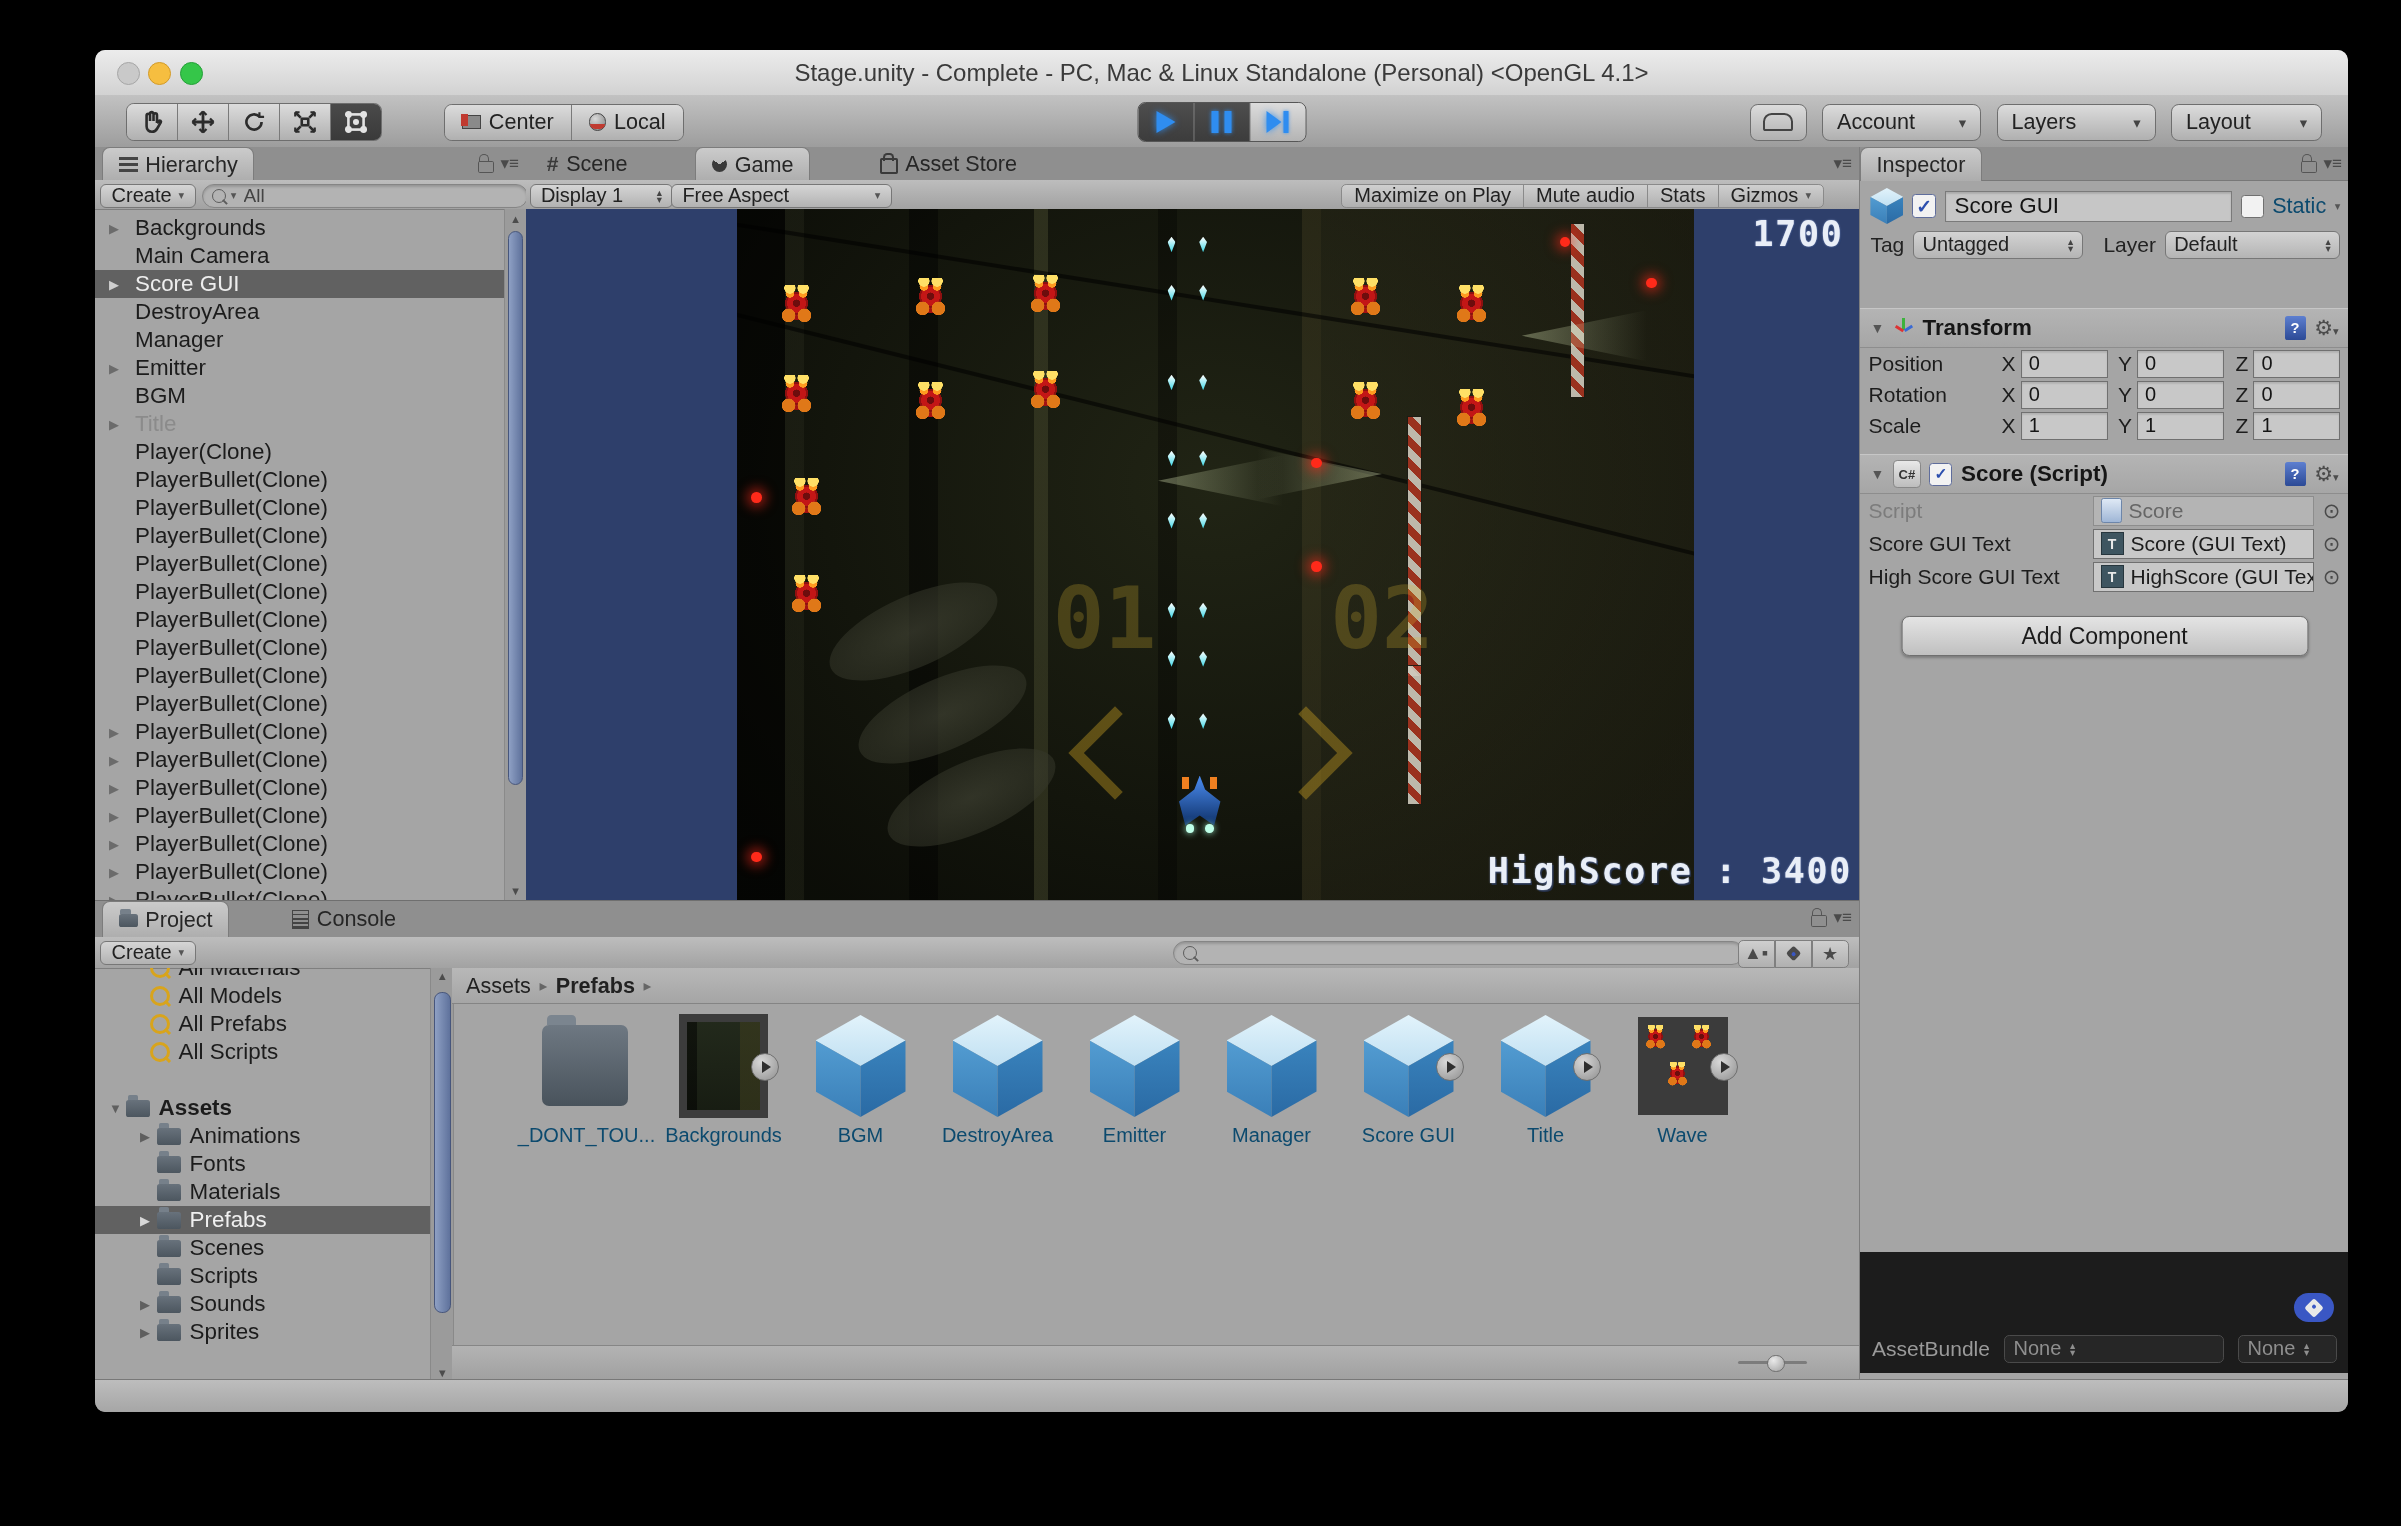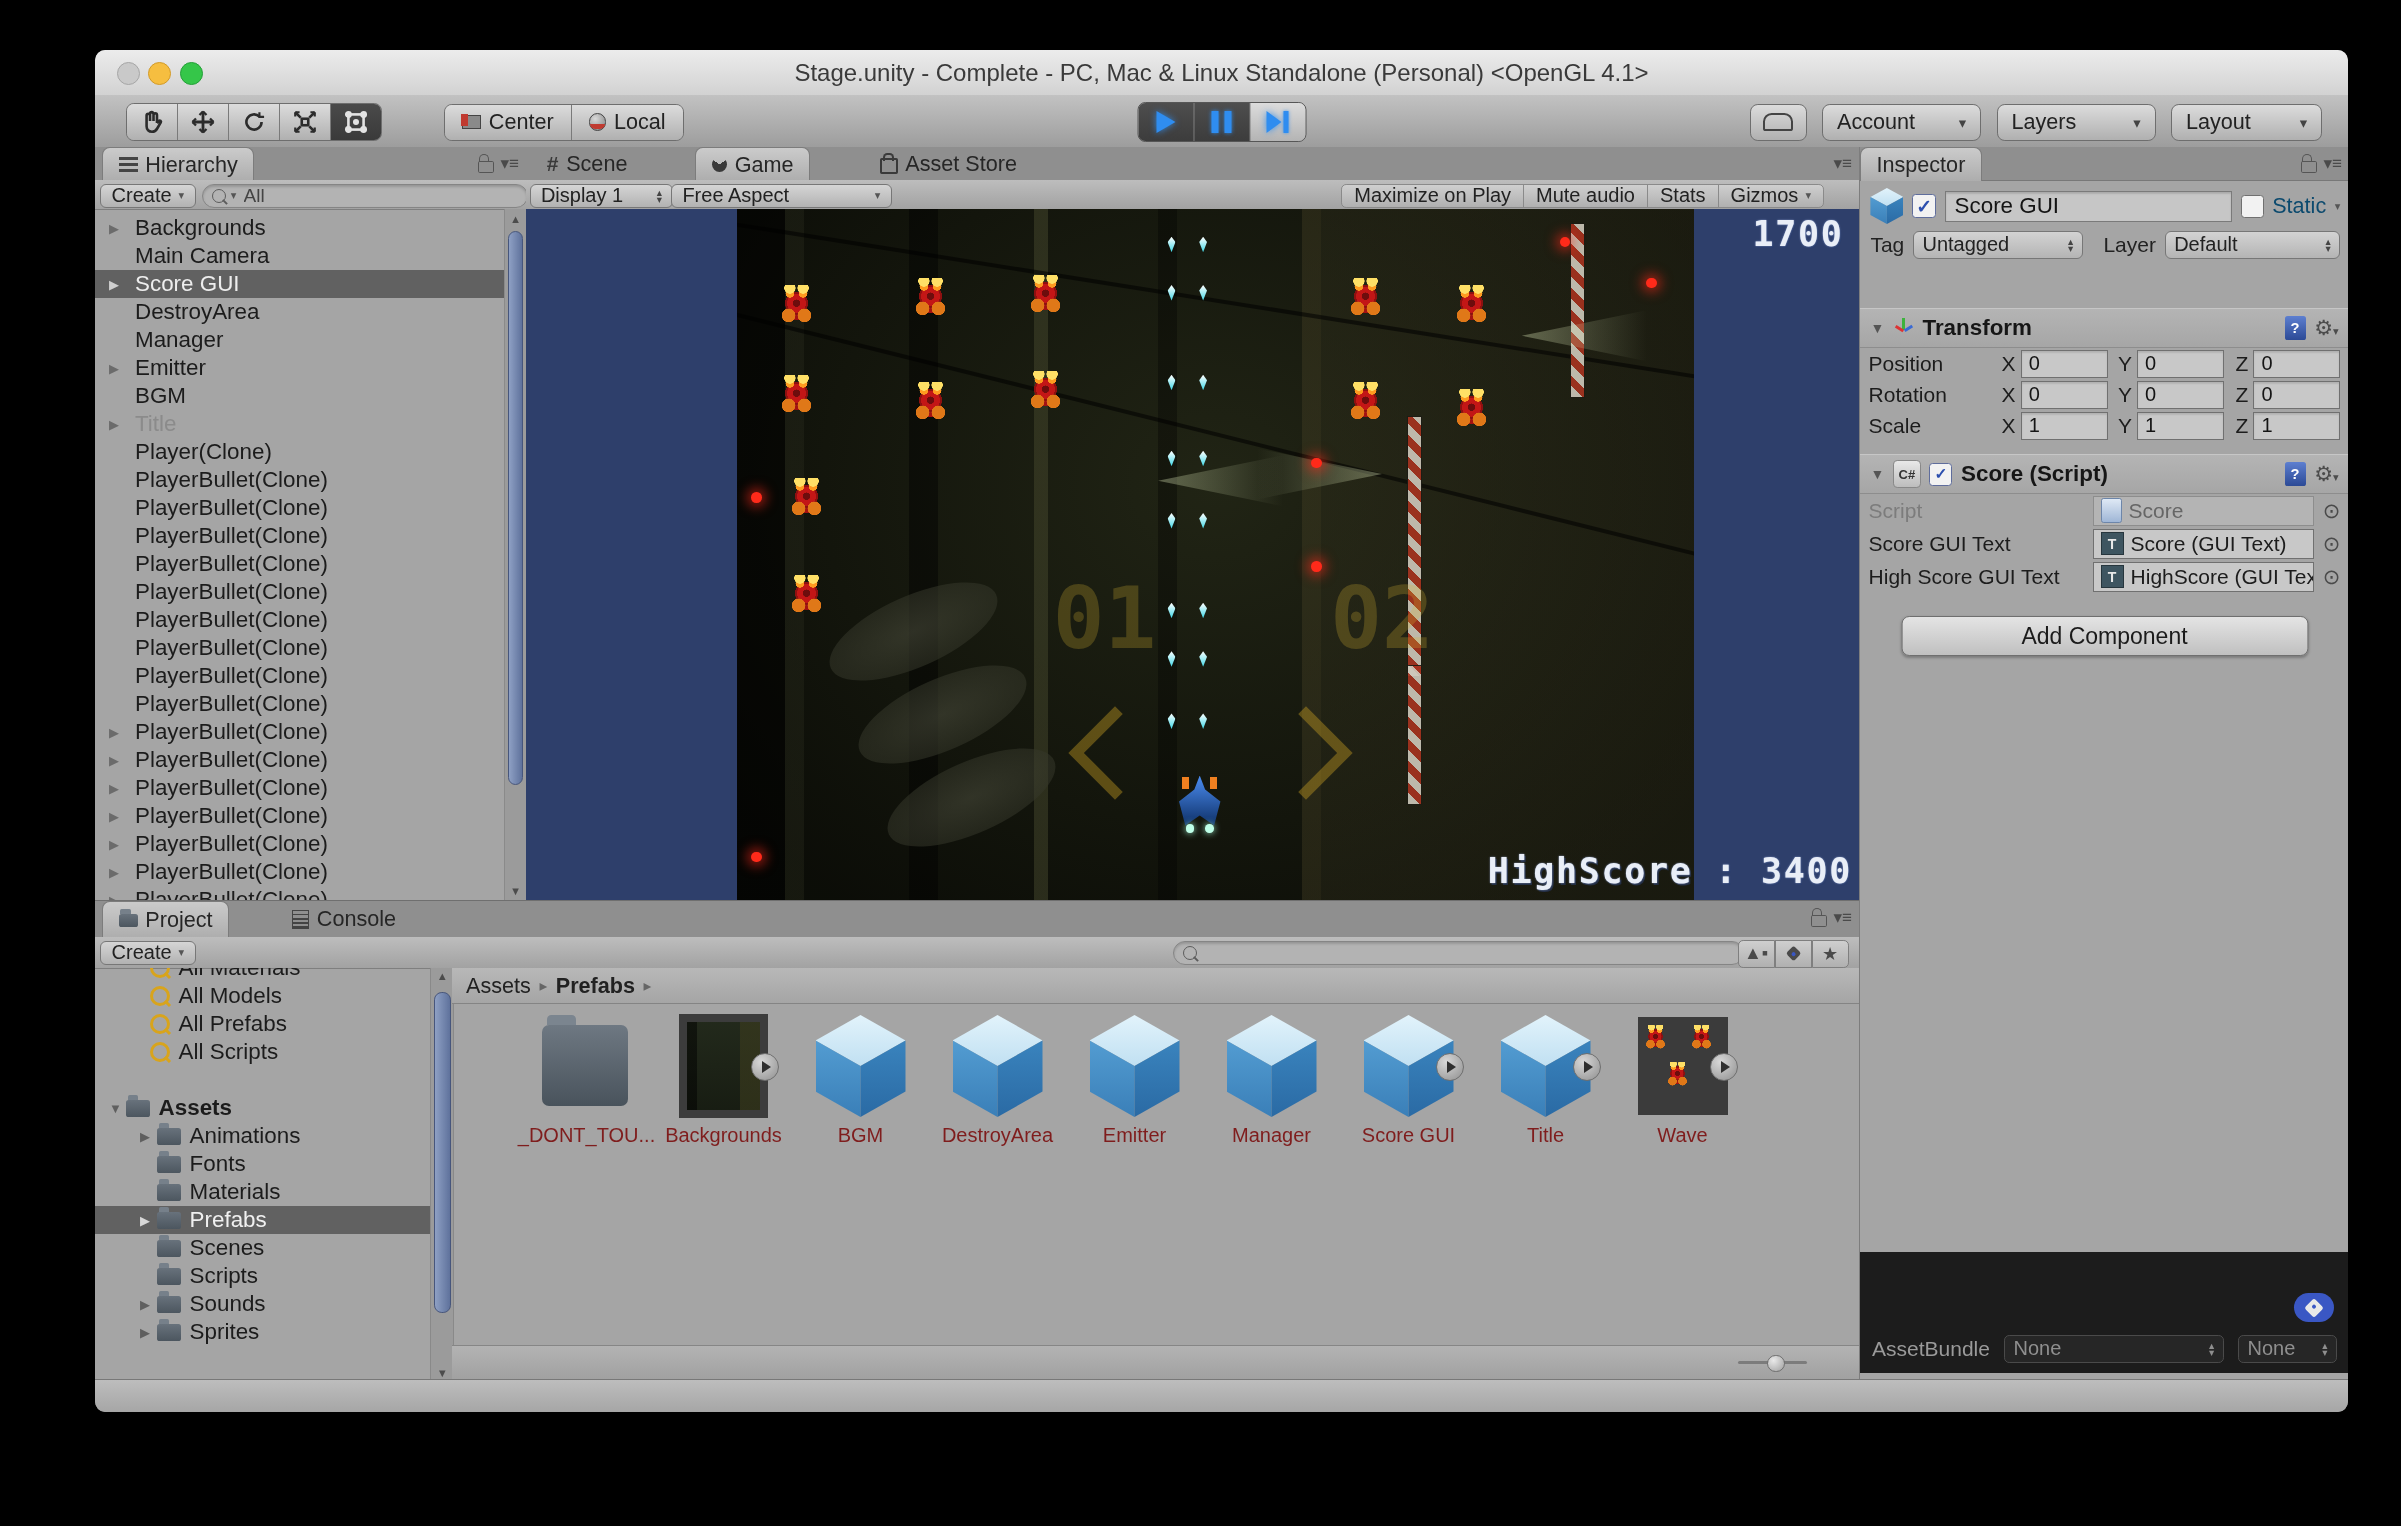--- a/index.html
+++ b/index.html
@@ -150,21 +150,21 @@
   .ymag{width:14px;height:14px;border:3px solid #d8a41c;border-radius:50%;position:relative;margin-right:8.6px;flex:0 0 auto;}
   .ymag::after{content:"";position:absolute;width:7px;height:3px;background:#d8a41c;transform:rotate(45deg);left:11.2px;top:13px;}
   .treescroll{position:absolute;left:335px;top:0;width:22.4px;bottom:0;background:#9b9b9b;border-left:0.9px solid #898989;border-right:0.9px solid #898989;}
   .crumbrow{position:absolute;left:357px;top:0;right:0;height:35px;background:linear-gradient(#b8b8b8,#a5a5a5);
             border-bottom:0.9px solid #848484;display:flex;align-items:center;padding-left:14px;gap:8.6px;font-size:21.6px;color:#222;}
   .crumbrow b{font-weight:bold;}
   .crumbrow .sep{color:#666;font-size:15.5px;}
   .grid{position:absolute;left:357px;top:35px;right:0;bottom:35px;display:flex;align-items:flex-start;padding:12px 0 0 86px;gap:40px;}
   .aitem{width:97px;display:flex;flex-direction:column;align-items:center;}
   .thumbwrap{position:relative;width:90px;height:102px;}
-  .alabel{margin-top:7px;font-size:20px;color:#7f1d1d;white-space:nowrap;}
+  .alabel{margin-top:7px;font-size:20px;color:#0c4a6e;white-space:nowrap;}
   .cube{position:relative;width:100%;height:100%;}
   .cube i{position:absolute;inset:0;display:block;}
   .c-top{background:linear-gradient(180deg,#e2f3fb,#9fcde9);clip-path:polygon(50% 0,100% 25%,50% 50%,0 25%);}
   .c-left{background:linear-gradient(180deg,#5ba6da,#3a7fb8);clip-path:polygon(0 25%,50% 50%,50% 100%,0 75%);}
   .c-right{background:linear-gradient(180deg,#3f8cc6,#2a6aa4);clip-path:polygon(100% 25%,50% 50%,50% 100%,100% 75%);}
   .bigfolder{width:86px;height:81px;margin-top:10.4px;background:linear-gradient(#6e7882,#49535c);border-radius:7px;position:relative;}
   .bigfolder::before{content:"";position:absolute;top:-10.4px;left:5.2px;width:29px;height:10.4px;background:#7b858f;border-radius:4.3px 4.3px 0 0;}
   .imgthumb{width:83px;height:98px;margin:1.7px auto 0;background:
       linear-gradient(90deg,rgba(0,0,0,.5) 0 18%,transparent 18%),
       linear-gradient(90deg,transparent 0 70%,rgba(60,60,30,.6) 70%),
@@ -231,21 +231,21 @@
   .assetlabels{position:absolute;left:0;right:0;bottom:0;height:121px;background:#1c1c1c;}
   .alhead{height:31px;background:linear-gradient(#464646,#383838);border-top:0.9px solid #2a2a2a;border-bottom:0.9px solid #141414;
           display:flex;align-items:center;padding:0 12px;font-size:21.6px;font-weight:bold;color:#cfcfcf;}
   .tagbtn{position:absolute;right:15.5px;top:41px;width:40px;height:29px;border-radius:14.7px;background:#3a57c4;
           display:flex;align-items:center;justify-content:center;}
   .tagglyph{width:14px;height:14px;background:#e8e8e8;border-radius:2.6px;transform:rotate(45deg);position:relative;}
   .tagglyph::after{content:"";position:absolute;left:3.5px;top:3.5px;width:4.3px;height:4.3px;border-radius:50%;background:#3a57c4;}
   .bundlerow{position:absolute;left:12px;right:12px;bottom:10.4px;height:28px;display:flex;align-items:center;gap:14px;
              font-size:21px;color:#9a9a9a;}
   .ddk{height:26px;background:#262626;border:0.9px solid #4a4a4a;border-radius:5.2px;display:flex;align-items:center;
-       justify-content:space-between;padding:0 8.6px;font-size:20px;color:#8f8f8f;}
+       padding:0 8.6px;font-size:20px;color:#8f8f8f;}
   .ddk .ud{color:#8f8f8f;}
   
   .statusbar{position:absolute;left:0;right:0;bottom:0;height:32px;background:linear-gradient(#bdbdbd,#a6a6a6);border-top:0.9px solid #787878;}
   .listicon{width:19px;height:15.5px;background:repeating-linear-gradient(#444 0 2.6px,transparent 2.6px 6px);flex:0 0 auto;}
   .consicon{width:15.5px;height:17px;border:1.7px solid #444;background:repeating-linear-gradient(transparent 0 2.6px,#444 2.6px 4.3px);flex:0 0 auto;}
   .pacman{width:15.5px;height:15.5px;border-radius:50%;background:conic-gradient(from 55deg,#3a3a3a 0 250deg,transparent 250deg 360deg);flex:0 0 auto;}
   .bag{width:14px;height:12px;border:2.1px solid #3a3a3a;border-radius:1.7px;position:relative;margin-top:5.2px;flex:0 0 auto;}
   .bag::before{content:"";position:absolute;left:1.7px;top:-7px;width:7px;height:6px;border:2.1px solid #3a3a3a;border-bottom:none;border-radius:4.3px 4.3px 0 0;}
   .hashicon{font-size:21px;color:#3a3a3a;font-weight:bold;}
 </style>

